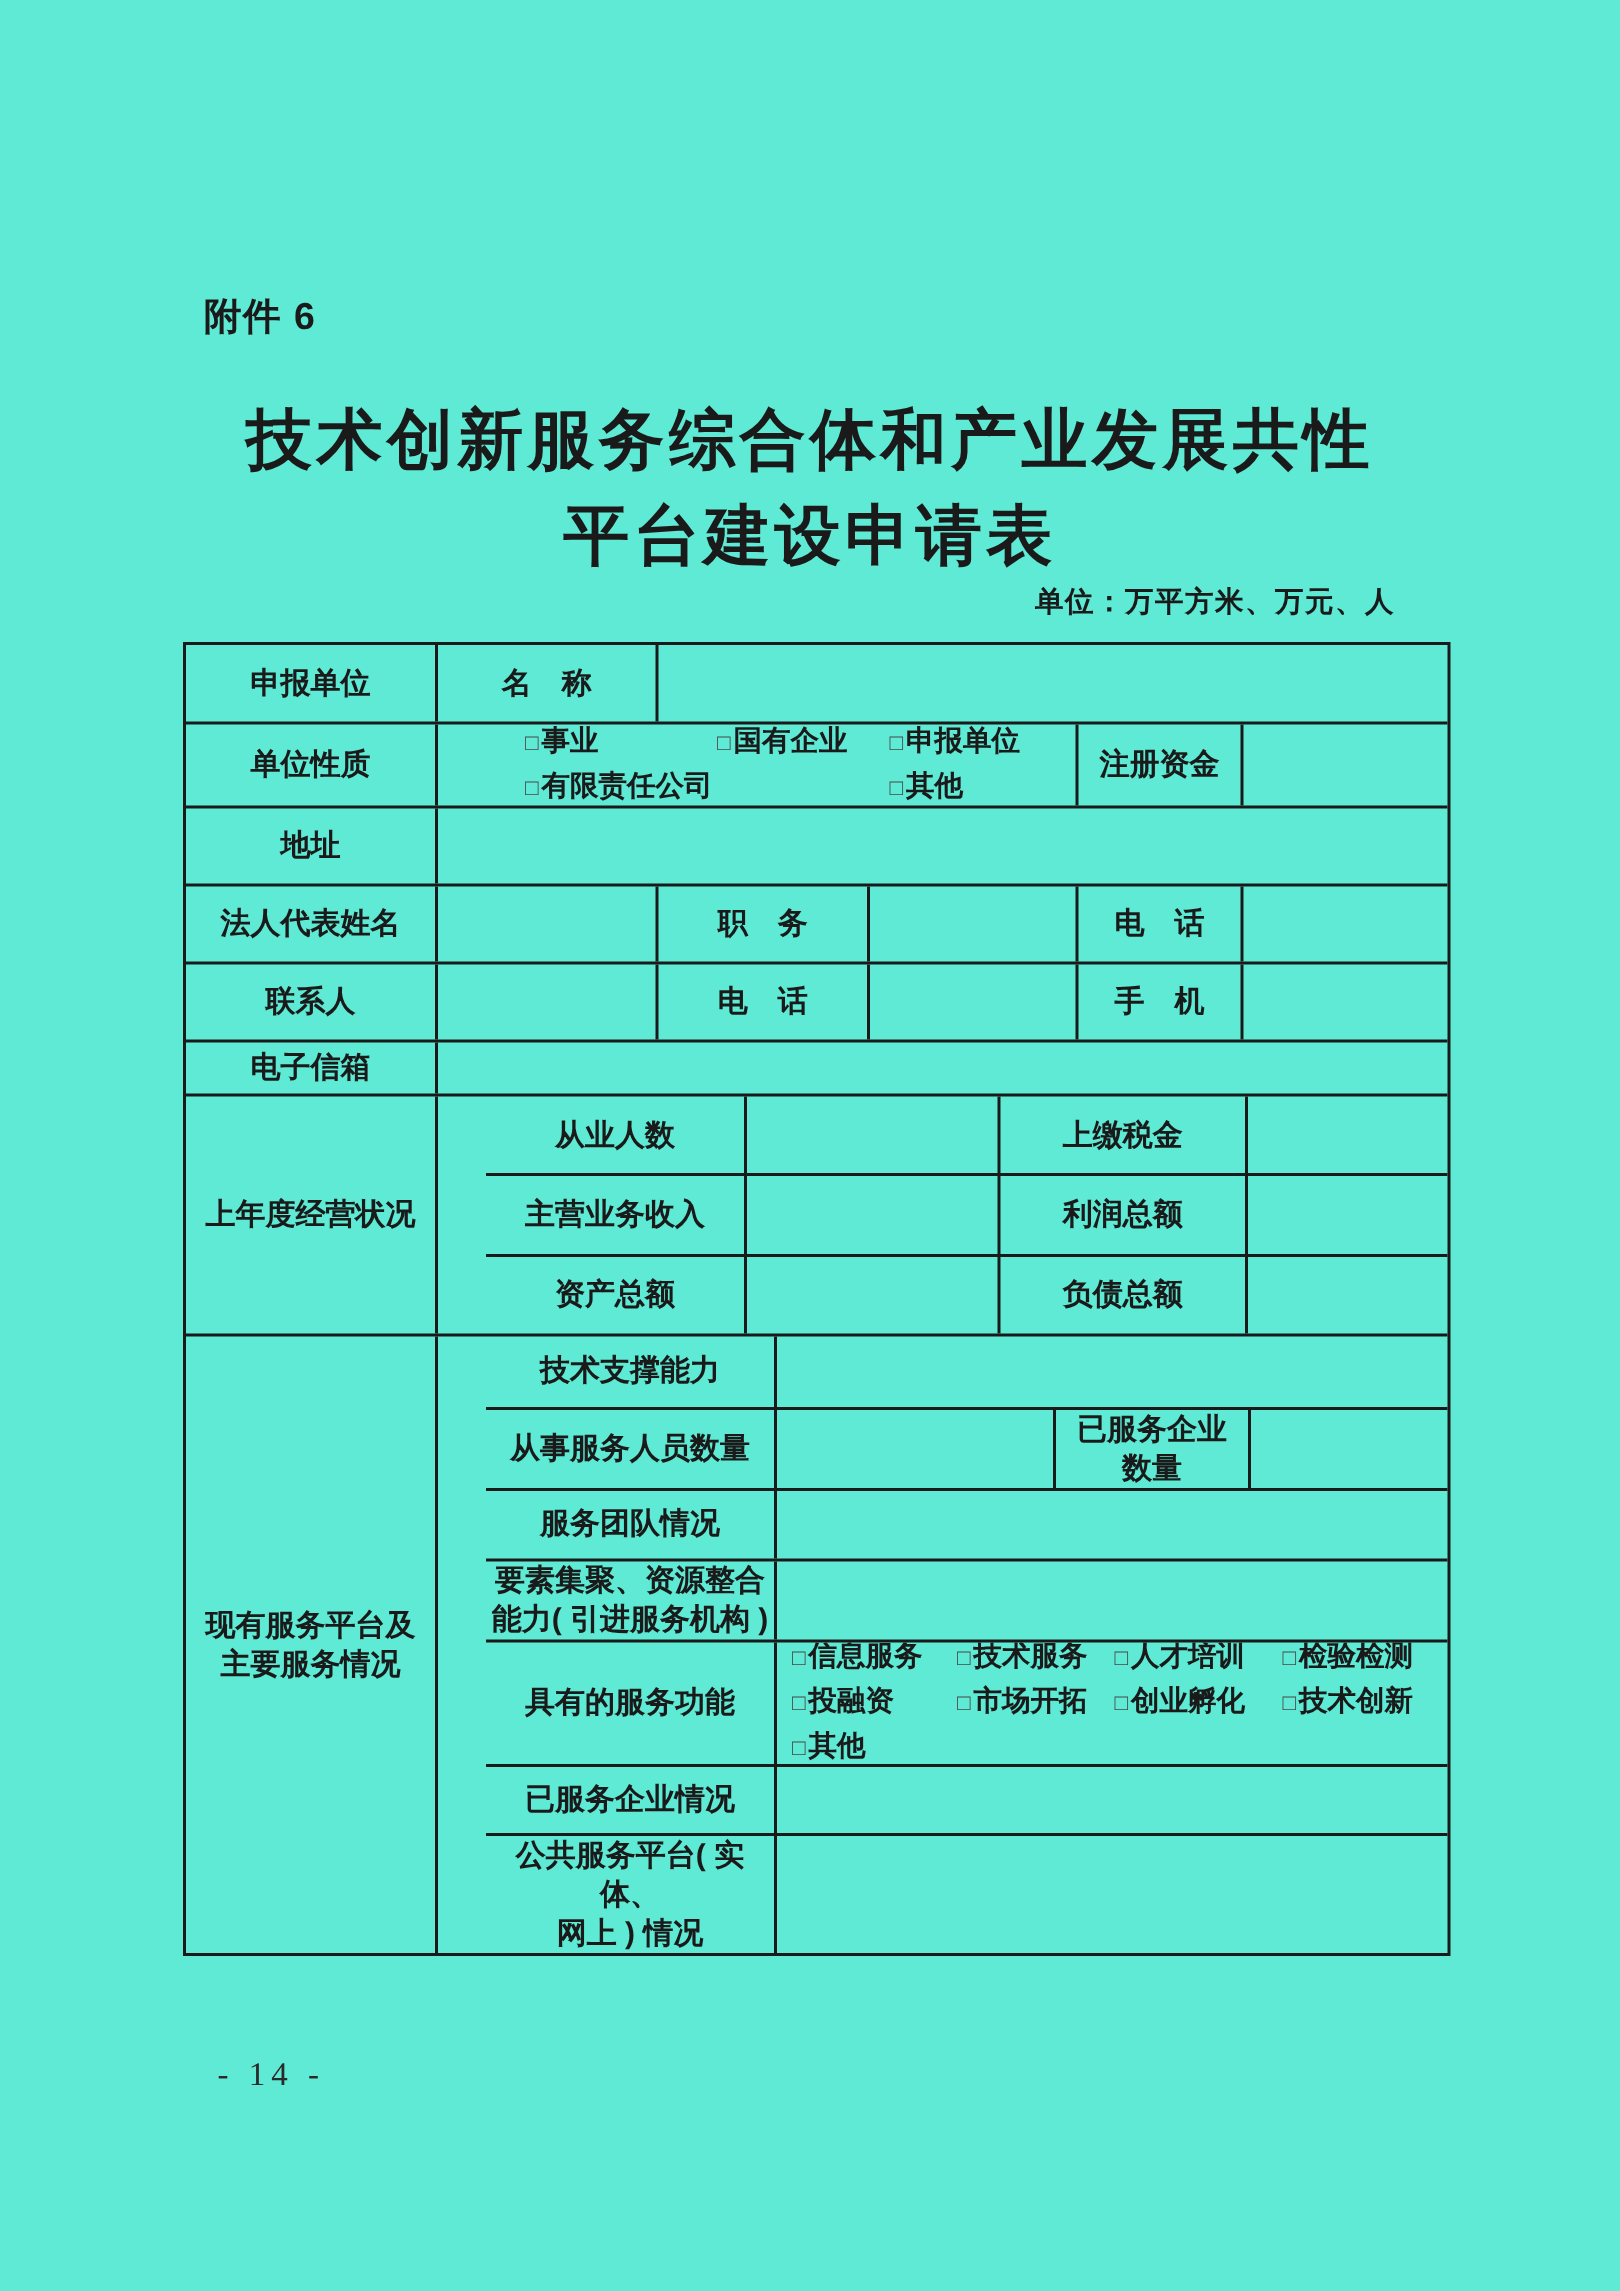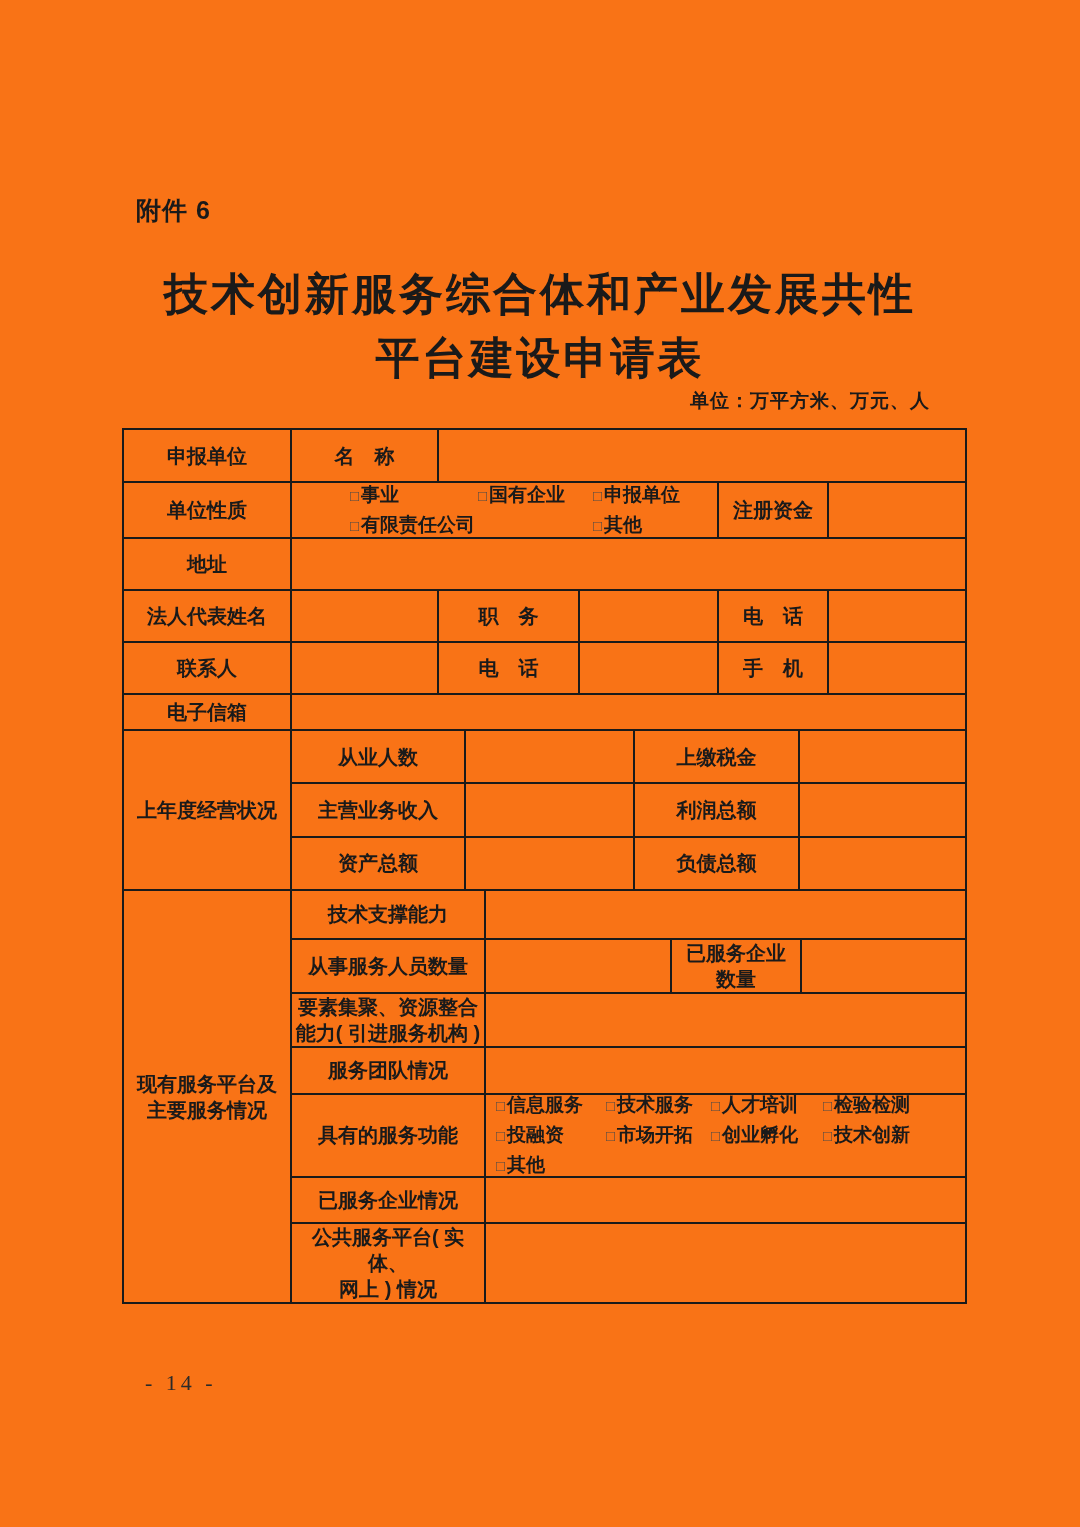--- a/index.html
+++ b/index.html
@@ -1,20 +1,20 @@
 <!DOCTYPE html>
 <html><head>
 <meta charset="utf-8">
 <style>
   * { margin:0; padding:0; box-sizing:border-box; }
   html,body { background:#e8e8e8; }
   .page {
     position:relative;
     width:1080px; height:1527px;
-    background:#f97316;
+    background:#5eead4;
     font-family:"Liberation Sans","DejaVu Sans",sans-serif;
     color:#1a1a1a;
     overflow:hidden;
   }
   .attachment {
     position:absolute; left:136px; top:194px;
     font-size:25px; font-weight:600; letter-spacing:1px;
   }
   .title {
     position:absolute; left:0; top:262px; width:1080px;
@@ -33,21 +33,21 @@
   .row { display:flex; border-bottom:2px solid #1a1a1a; }
   .row:last-child { border-bottom:none; }
   .cell {
     border-right:2px solid #1a1a1a;
     display:flex; align-items:center; justify-content:center;
     text-align:center; line-height:26px;
     overflow:hidden;
   }
   .cell:last-child { border-right:none; }
   .cell.left { justify-content:flex-start; text-align:left; padding-left:10px; }
-  .sub { flex:1; display:flex; flex-direction:column; }
+  .sub { flex:1; display:flex; flex-direction:column;padding-left:32px; }
   .subrow { display:flex; border-bottom:2px solid #1a1a1a; }
   .subrow:last-child { border-bottom:none; }
   .opts { display:grid; align-content:center; row-gap:3px; font-size:19px; }
   .opts-nature { grid-template-columns:128px 115px 1fr;margin-left:48px; }
   .opts-func { grid-template-columns:110px 105px 112px 1fr; }
   .opt { white-space:nowrap; }
   .opt .cb { font-size:15px; color:#4a4a4a; margin-right:2px; }
   .col3 { grid-column:3; }
   .page-number {
     position:absolute; left:145px; top:1370px;
@@ -168,31 +168,31 @@
           <div class="cell w-p1">从事服务人员数量</div>
           <div class="cell w-p2"></div>
           <div class="cell w-p3">
             <div>
               <div>已服务企业</div>
               <div>数量</div>
             </div>
           </div>
           <div class="cell w-f"></div>
         </div>
+        <div class="subrow" style="height:53px">
+          <div class="cell w-p1">服务团队情况</div>
+          <div class="cell w-f"></div>
+        </div>
         <div class="subrow" style="height:58px">
           <div class="cell w-p1">
             <div>
               <div>要素集聚、资源整合</div>
               <div>能力( 引进服务机构 )</div>
             </div>
           </div>
-          <div class="cell w-f"></div>
-        </div>
-        <div class="subrow" style="height:53px">
-          <div class="cell w-p1">服务团队情况</div>
           <div class="cell w-f"></div>
         </div>
         <div class="subrow" style="height:83px">
           <div class="cell w-p1">具有的服务功能</div>
           <div class="cell w-f left">
             <div class="opts opts-func" style="width:100%;">
               <span class="opt"><span class="cb">□</span><span>信息服务</span></span>
               <span class="opt"><span class="cb">□</span><span>技术服务</span></span>
               <span class="opt"><span class="cb">□</span><span>人才培训</span></span>
               <span class="opt"><span class="cb">□</span><span>检验检测</span></span>

